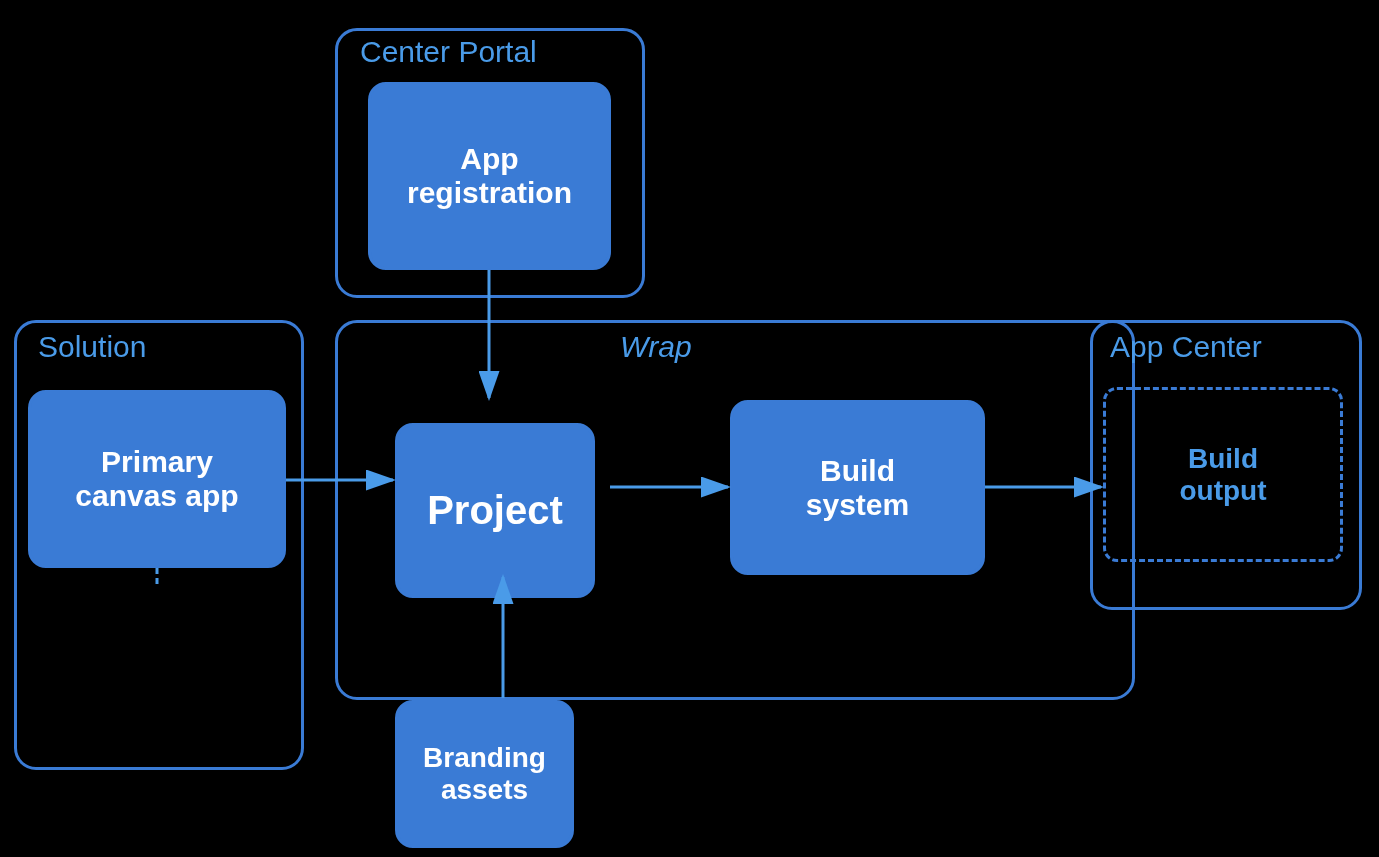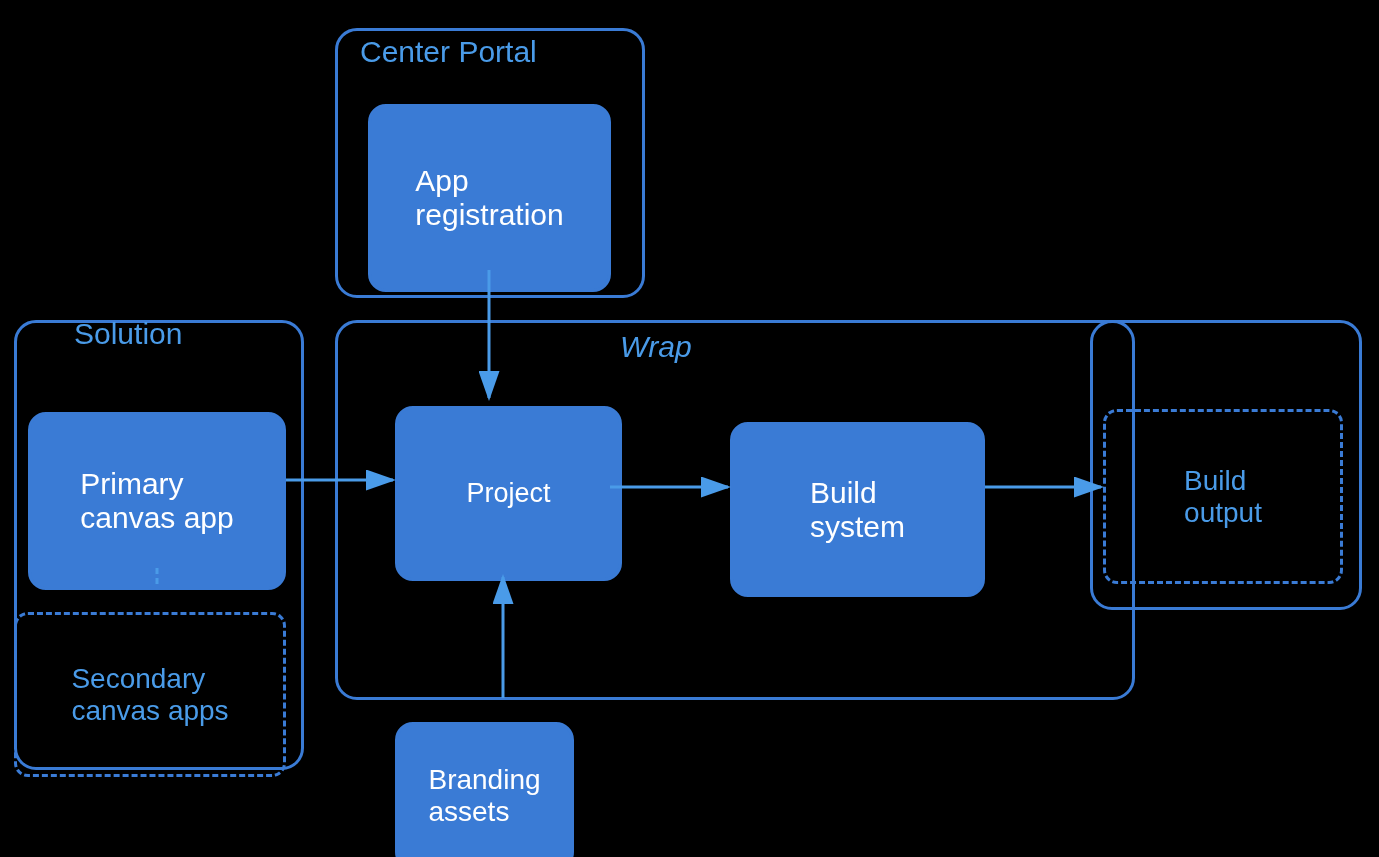--- a/index.html
+++ b/index.html
@@ -18,26 +18,26 @@
       height: 857px;
     }
 
     
     .box {
       position: absolute;
       border-radius: 18px;
       display: flex;
       align-items: center;
       justify-content: center;
+      text-align: center;
       font-size: 28px;
-      font-weight: 400;
+      font-weight: 700;
       color: #fff;
       background: #3a7bd5;
       border: 3px solid #3a7bd5;
-      margin-top: 22px;
     }
 
     .box-solid {
       background: #3a7bd5;
       border: 3px solid #3a7bd5;
     }
 
     .box-dashed {
       background: transparent;
       border: 3px dashed #3a7bd5;
@@ -79,47 +79,44 @@
   </div>
   <span class="container-label" style="left: 360px; top: 35px;">Center Portal</span>
 
   <div class="box box-solid" style="left: 368px; top: 82px; width: 243px; height: 188px; font-size: 30px;">
     <span style="white-space: pre-line;">App
 registration</span>
   </div>
 
   <div class="container-box" style="left: 14px; top: 320px; width: 290px; height: 450px;">
   </div>
-  <span class="container-label" style="left: 38px; top: 317px; margin-left: 36px;">Solution</span>
+  <span class="container-label" style="left: 38px; top: 330px;">Solution</span>
 
   <div class="box box-solid" style="left: 28px; top: 390px; width: 258px; height: 178px; font-size: 30px;">
     <span style="white-space: pre-line;">Primary
 canvas app</span>
   </div>
 
-  <div class="box box-dashed" style="left: 14px; top: 590px; width: 272px; height: 165px; font-size: 28px; border-radius: 14px;">
-    <span style="white-space: pre-line;">Secondary
-canvas apps</span>
-  </div>
 
   <div class="container-box" style="left: 335px; top: 320px; width: 800px; height: 380px;">
   </div>
   <span class="container-label" style="left: 620px; top: 330px; font-style: italic;">Wrap</span>
 
-  <div class="box box-solid" style="left: 395px; top: 384px; width: 227px; height: 175px; font-size: 27px;">
+  <div class="box box-solid" style="left: 395px; top: 423px; width: 200px; height: 175px; font-size: 40px;">
     <span>Project</span>
   </div>
 
   <div class="box box-solid" style="left: 730px; top: 400px; width: 255px; height: 175px; font-size: 30px;">
     <span style="white-space: pre-line;">Build
 system</span>
   </div>
 
   <div class="container-box" style="left: 1090px; top: 320px; width: 272px; height: 290px;">
   </div>
+  <span class="container-label" style="left: 1110px; top: 330px;">App Center</span>
 
   <div class="box box-dashed" style="left: 1103px; top: 387px; width: 240px; height: 175px; font-size: 28px; border-radius: 14px;">
     <span style="white-space: pre-line;">Build
 output</span>
   </div>
 
   <div class="box box-solid" style="left: 395px; top: 700px; width: 179px; height: 148px; font-size: 28px;">
     <span style="white-space: pre-line;">Branding
 assets</span>
   </div>

